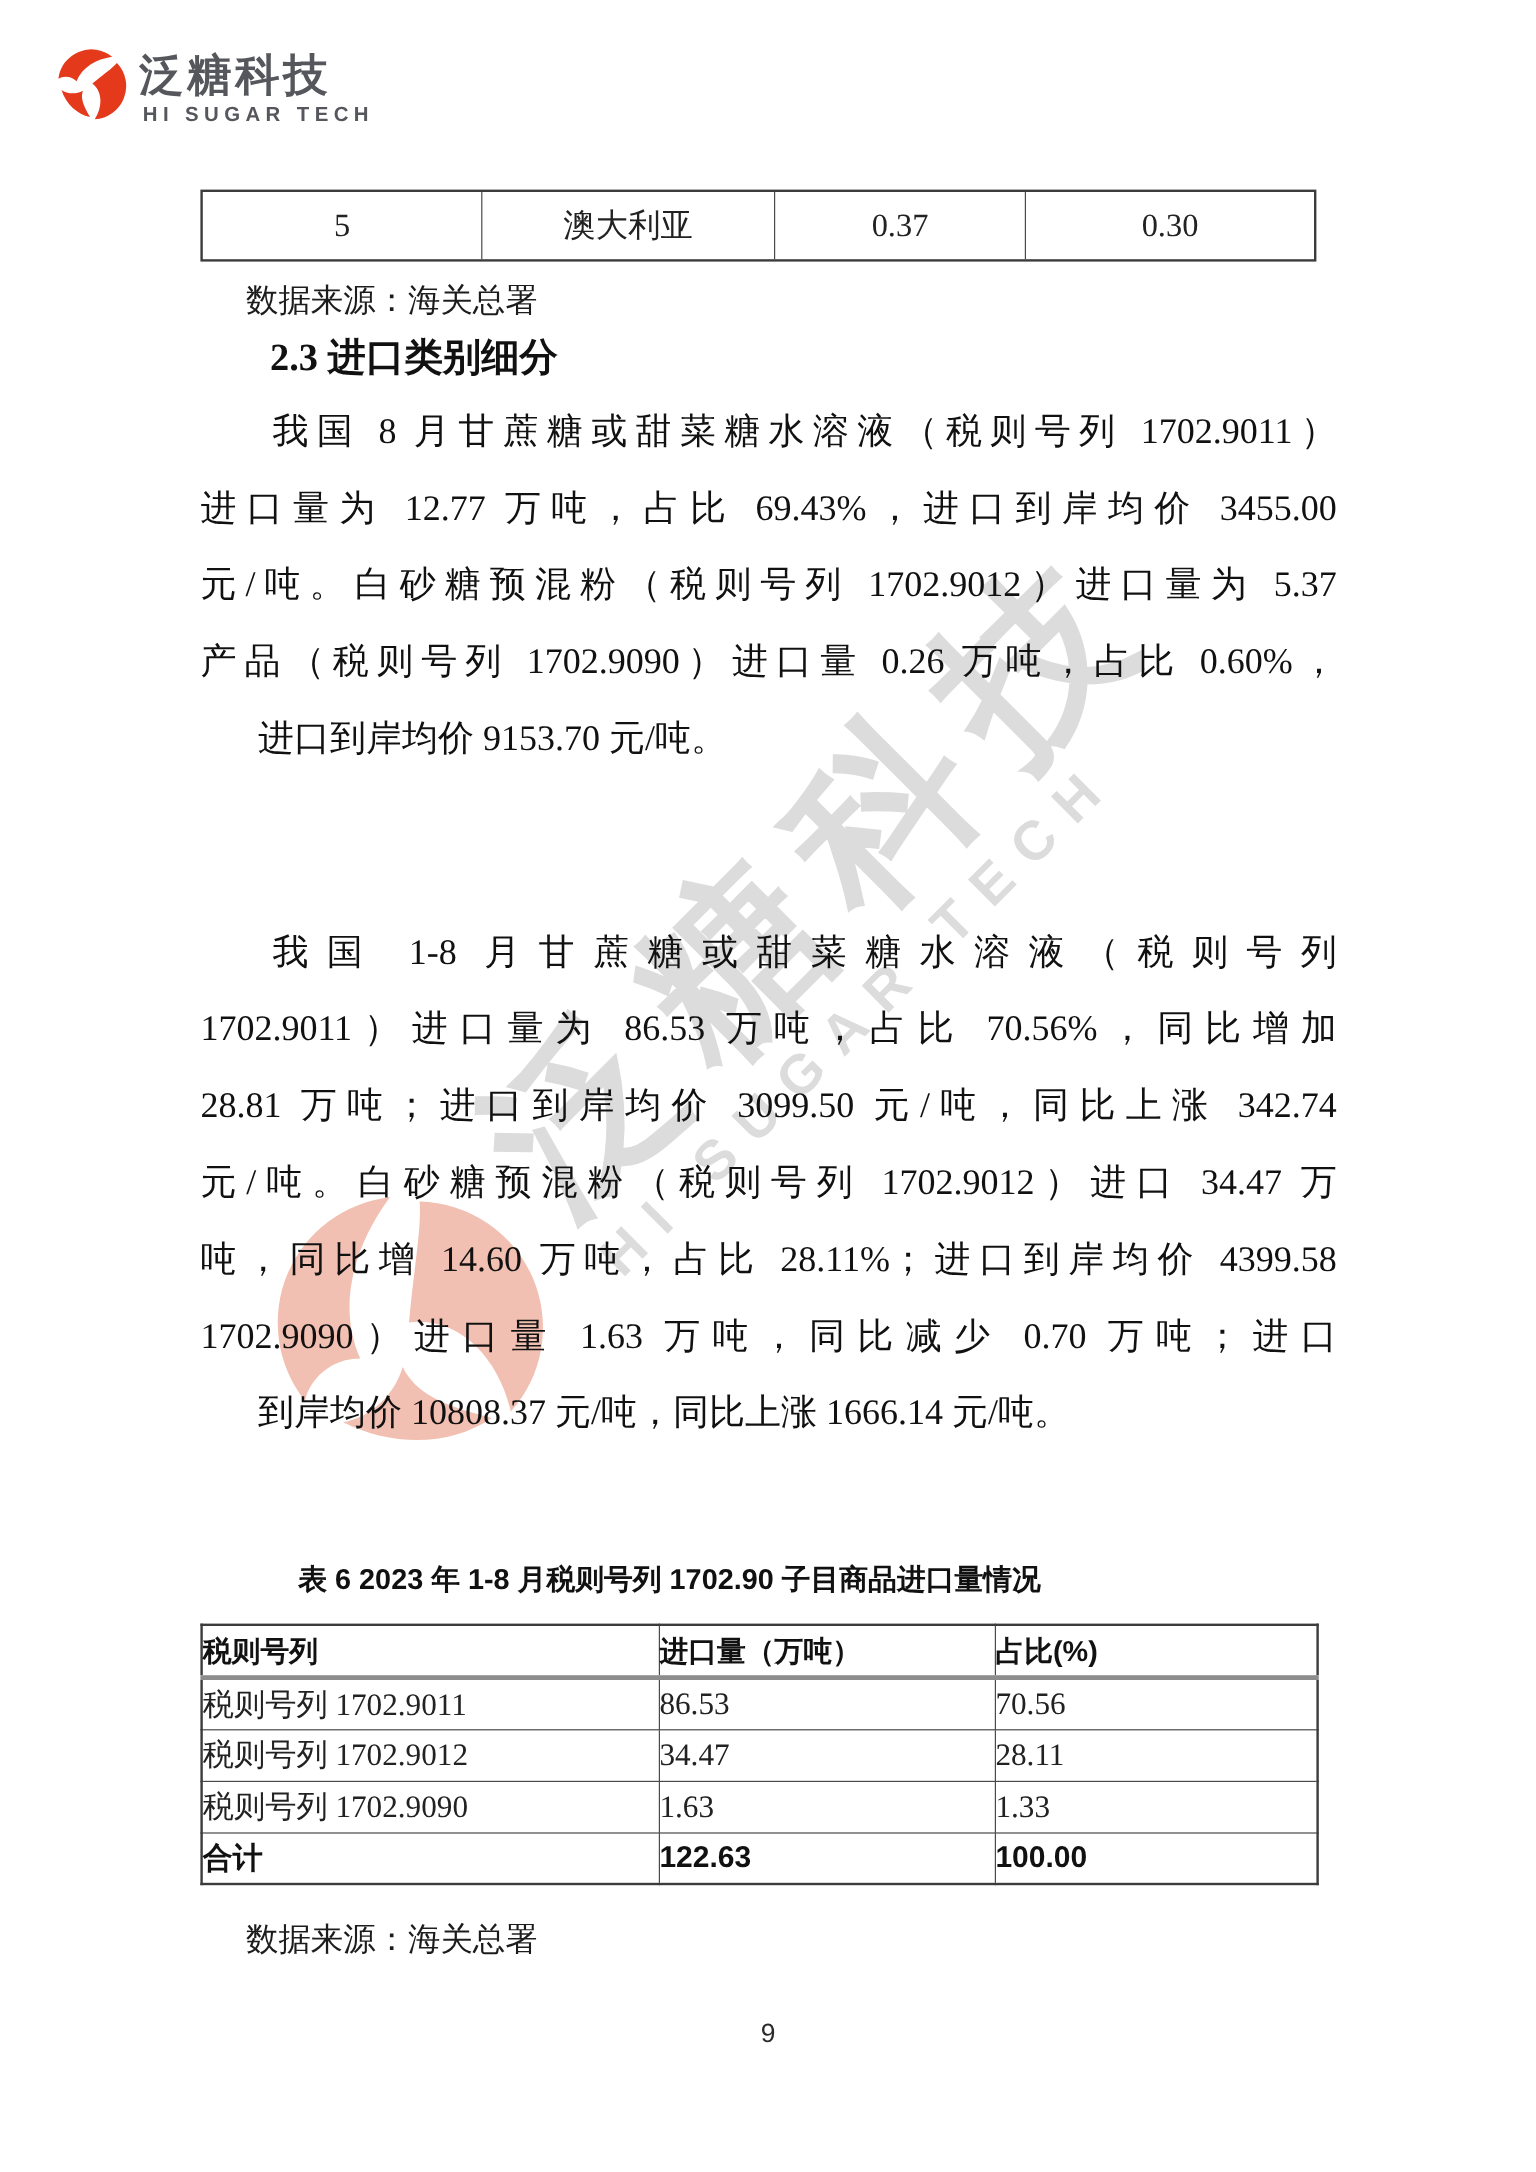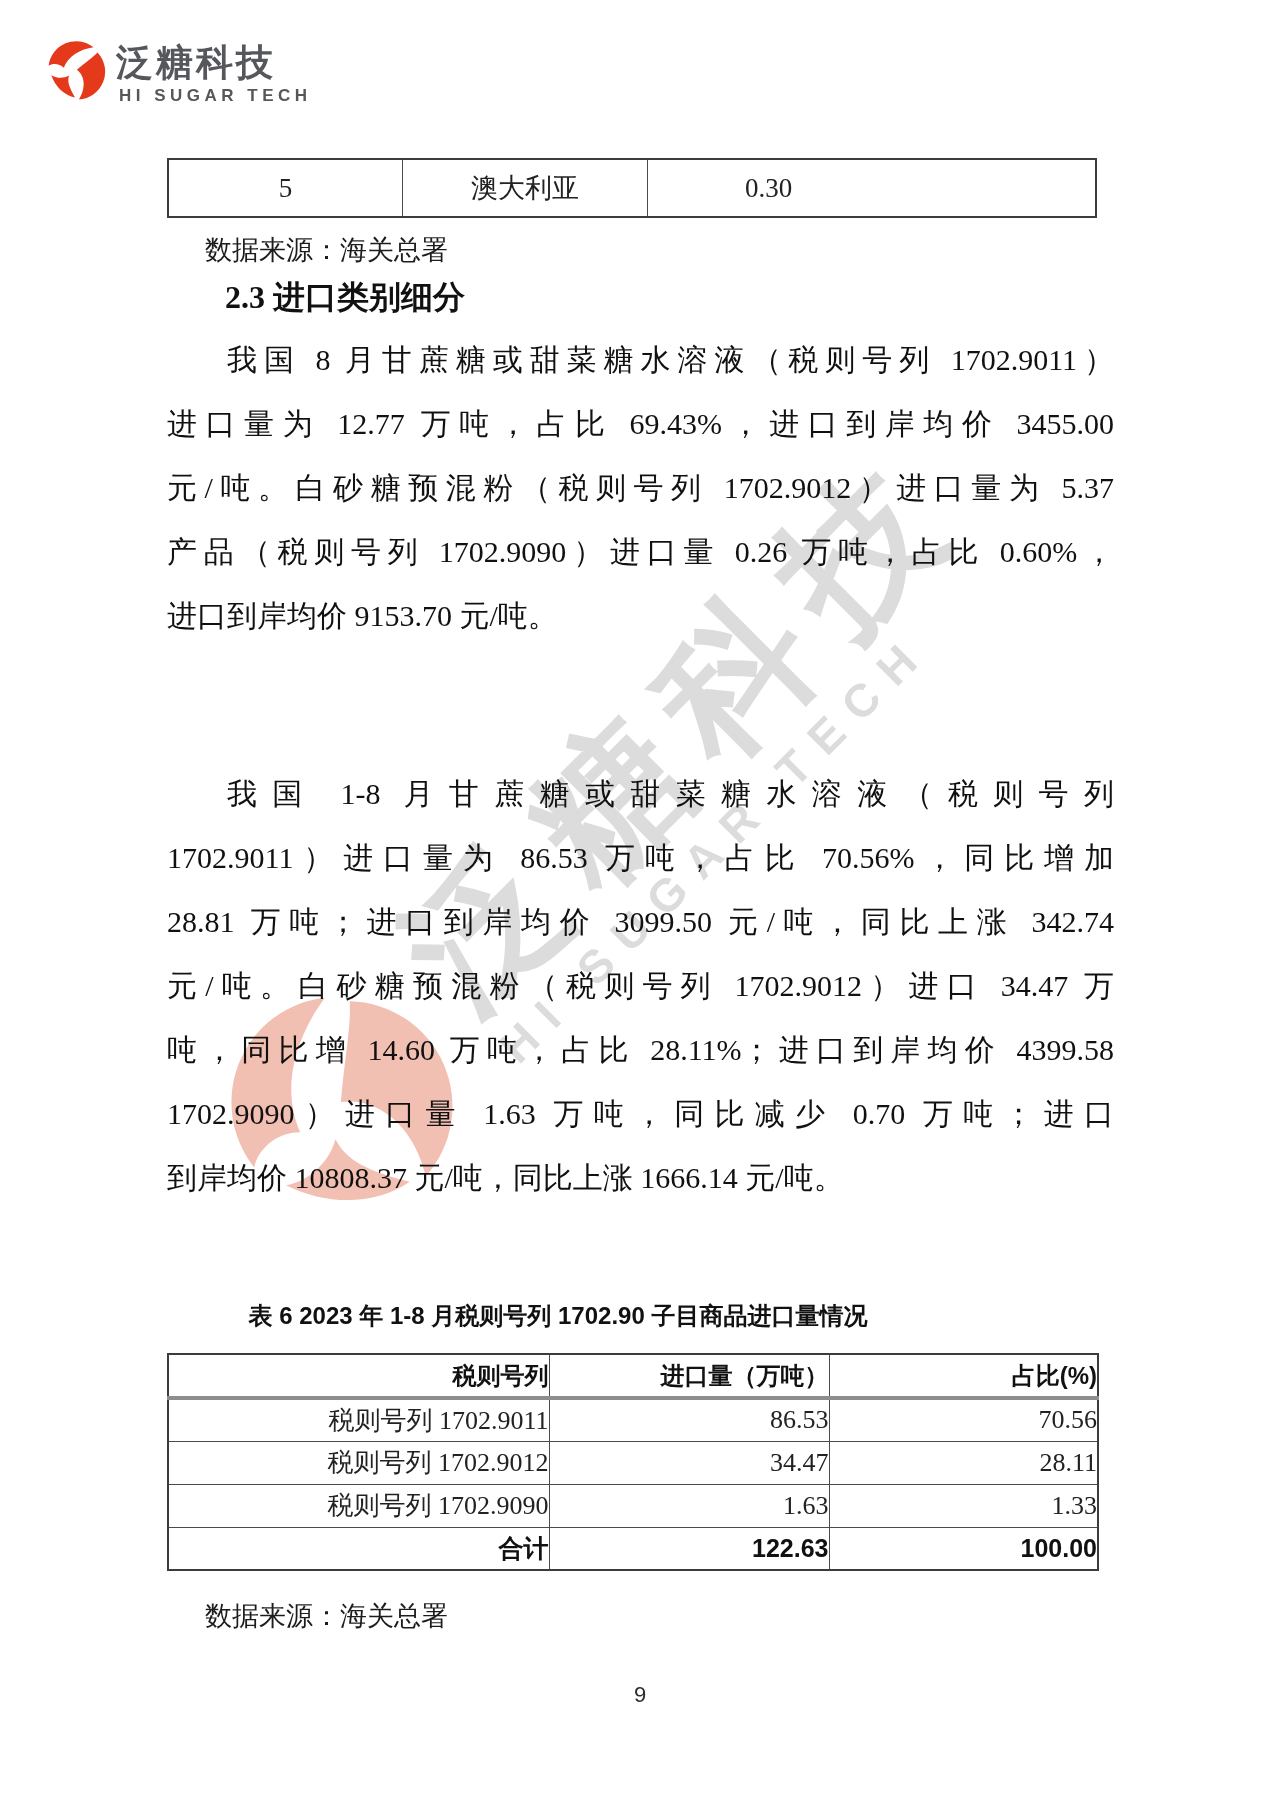--- a/index.html
+++ b/index.html
@@ -79,34 +79,34 @@
   .para { position: absolute; left: 167px; width: 947px; font-size: 30px; color: #111; }
   .para-1 { top: 328px; }
   .para-2 { top: 762px; }
   .line {
     height: 64px; line-height: 64px;
     text-align: justify; text-align-last: justify;
     text-justify: inter-character;
     overflow: hidden; white-space: nowrap;
   }
   .line.first { padding-left: 60px; font-family: Liberation Serif, serif; }
-  .line.last { text-align: right; text-align-last: left; }
+  .line.last { text-align: right; text-align-last: left; margin-left: 48px; }
 
   
   .table6-caption {
     position: absolute; left: 0; top: 1300px; width: 1116px;
     text-align: center; font-family: "Liberation Sans", sans-serif;
     font-weight: bold; font-size: 24px; color: #111;
   }
   table.table6 {
     position: absolute; left: 167px; top: 1353px; width: 930px;
     border-collapse: collapse; table-layout: fixed;
   }
   table.table6 td {
-    border: 1.5px solid #4a4a4a; text-align: right; vertical-align: middle;
+    border: 1.5px solid #4a4a4a; text-align: left; vertical-align: middle;
     font-size: 26px; color: #222; height: 43px; padding: 0;
   }
   table.table6 { border: 2px solid #3c3c3c; }
   table.table6 tr.t6-header td {
     font-family: "Liberation Sans", sans-serif; font-weight: bold;
     font-size: 24px; color: #111; height: 44px;
     border-bottom: 4px solid #8d8d8d;
   }
   table.table6 tr.t6-total td {
     font-family: "Liberation Sans", sans-serif; font-weight: bold;
@@ -146,20 +146,21 @@
         <path d="M84 22 A42 42 0 0 1 56 93 C 66 77 66 58 53 48 C 66 37 78 29 84 22 Z" fill="#e5391b"></path>
         <path d="M14 56 C 20 74 34 87 50 90 C 41 75 38 66 41 57 C 32 62 21 61 14 56 Z" fill="#e5391b"></path>
       </svg>
       <div class="logo-cn">泛糖科技</div>
       <div class="logo-en">HI SUGAR TECH</div>
     </div>
 
     <div class="top-table">
       <div class="cell tc0">5</div>
       <div class="cell tc1">澳大利亚</div>
+      <div class="cell tc2">0.37</div>
       <div class="cell tc3">0.30</div>
     </div>
 
     <div class="source-note source-1">数据来源：海关总署</div>
 
     <div class="section-heading">2.3 进口类别细分</div>
 
     <div class="para para-1">
       <div class="line first">我国 8 月甘蔗糖或甜菜糖水溶液（税则号列 1702.9011）</div>
       <div class="line">进口量为 12.77 万吨，占比 69.43%，进口到岸均价 3455.00</div>

